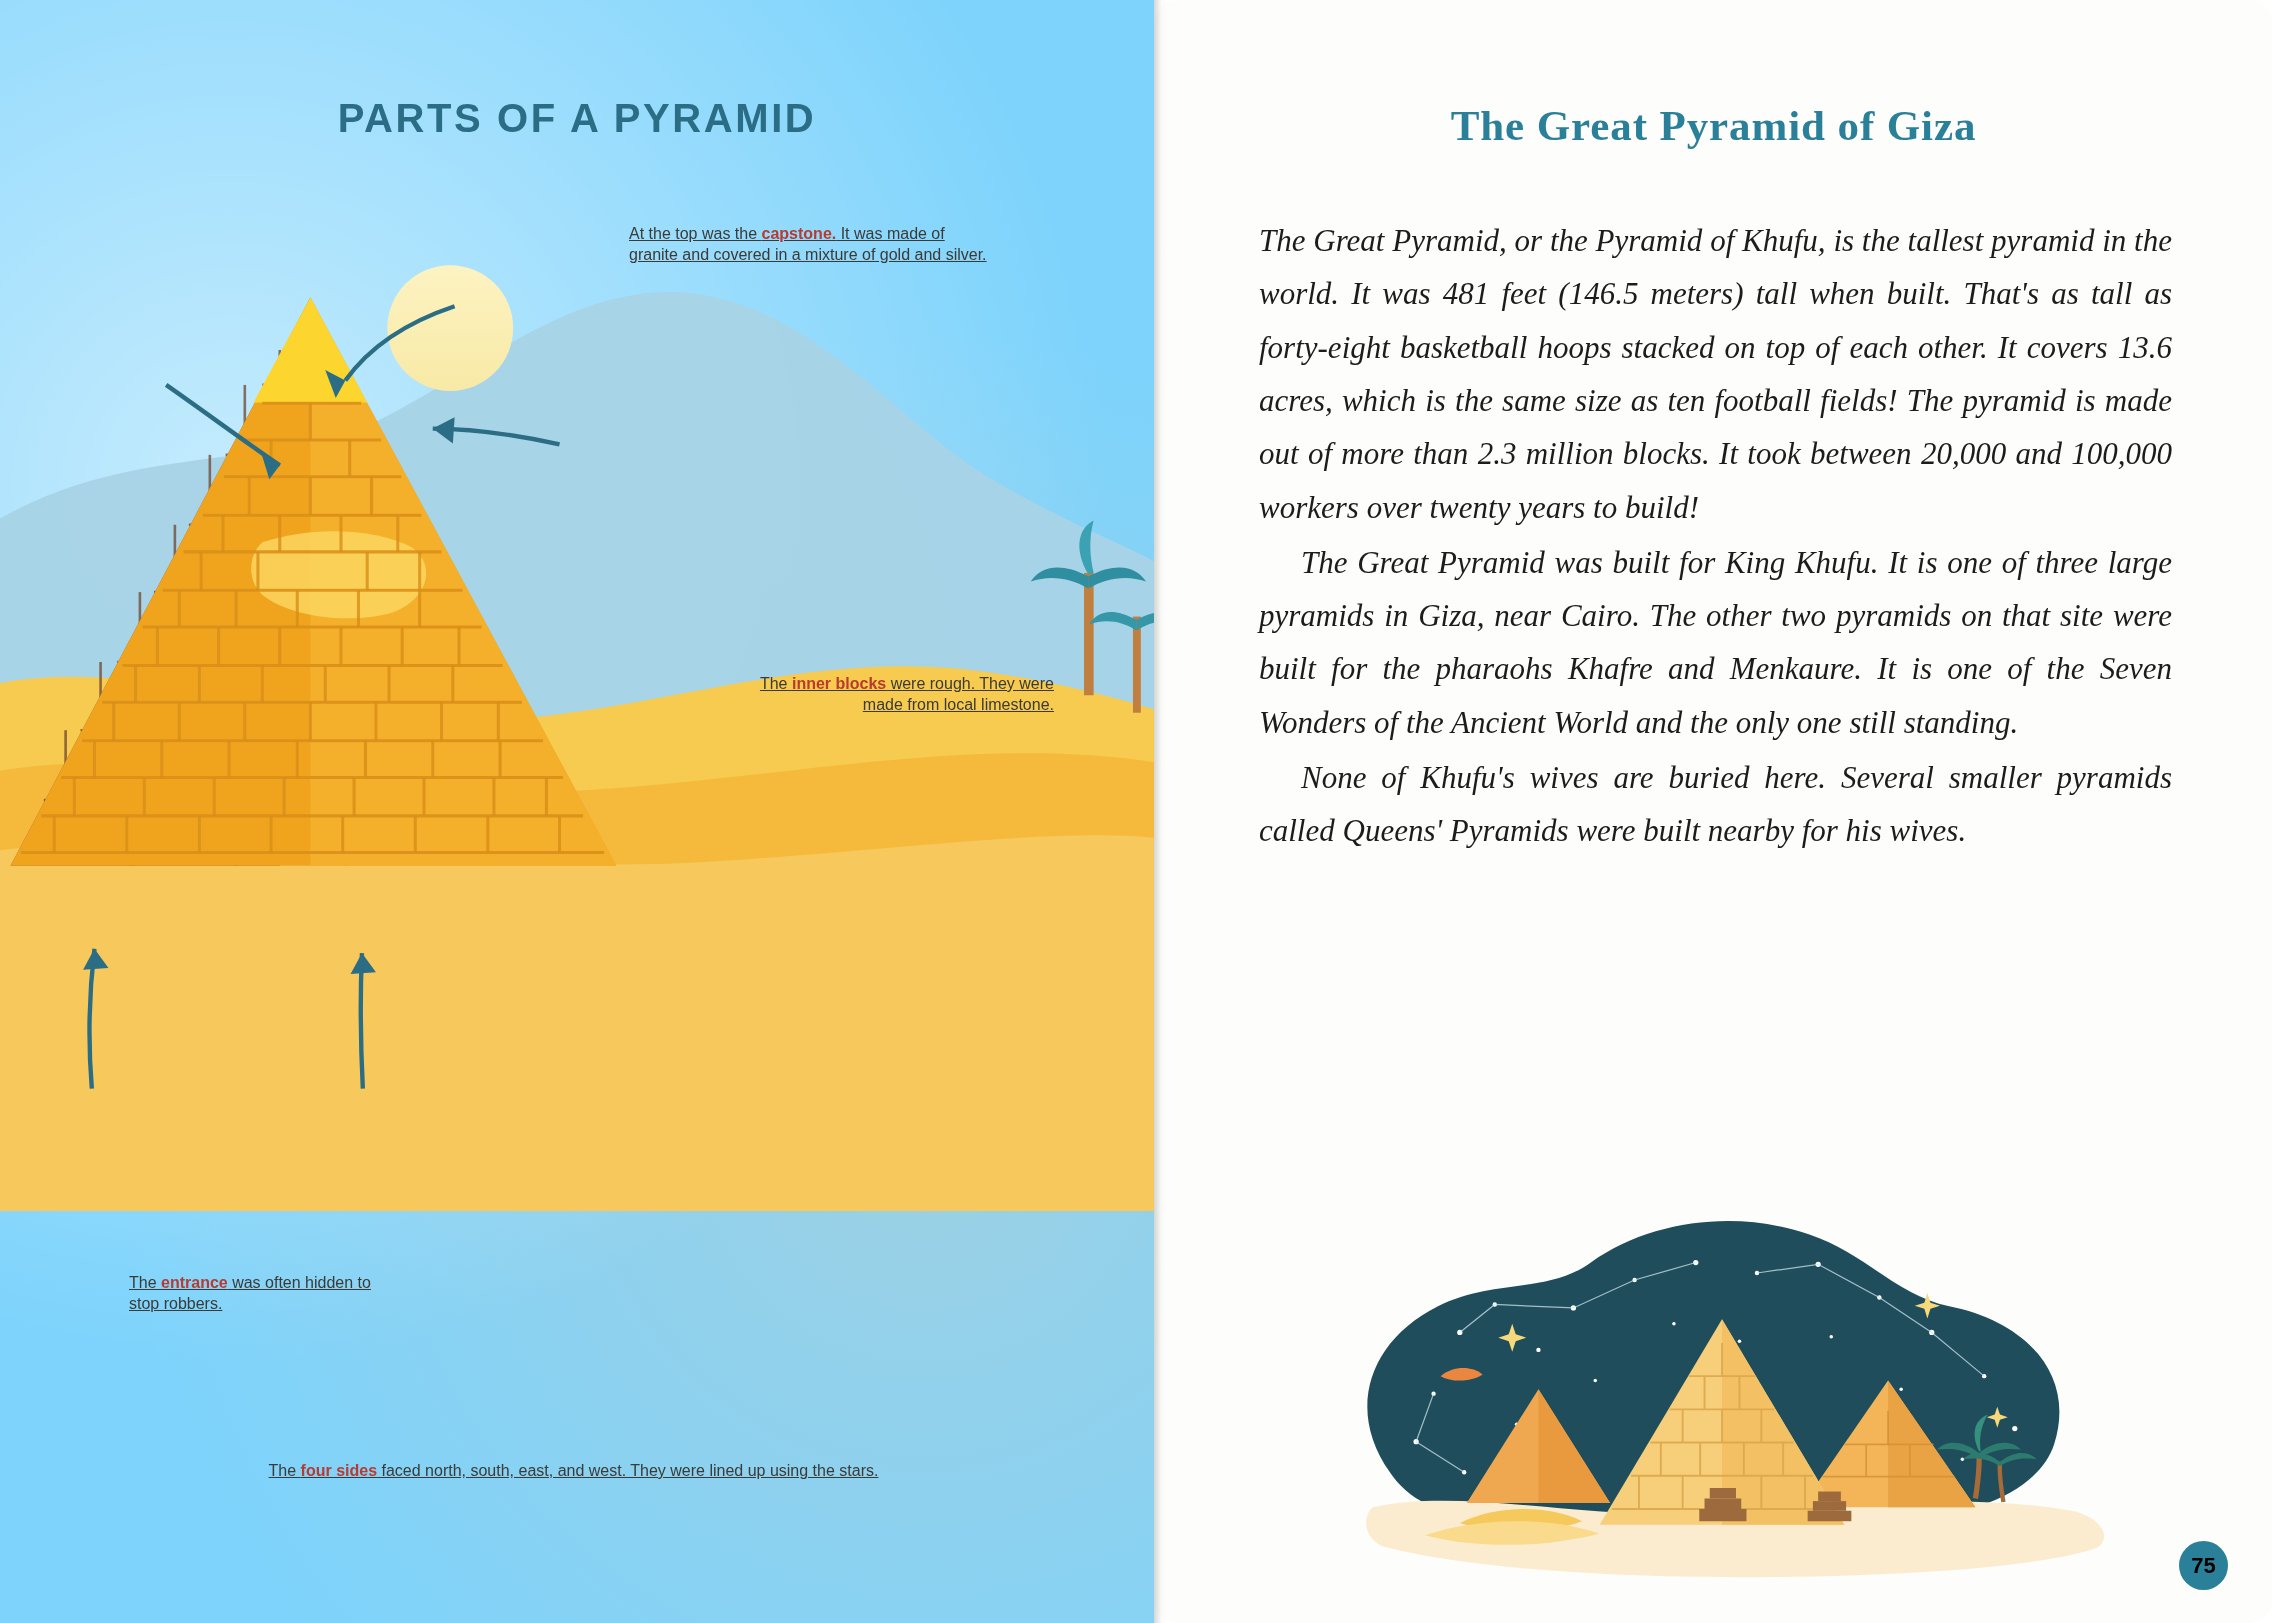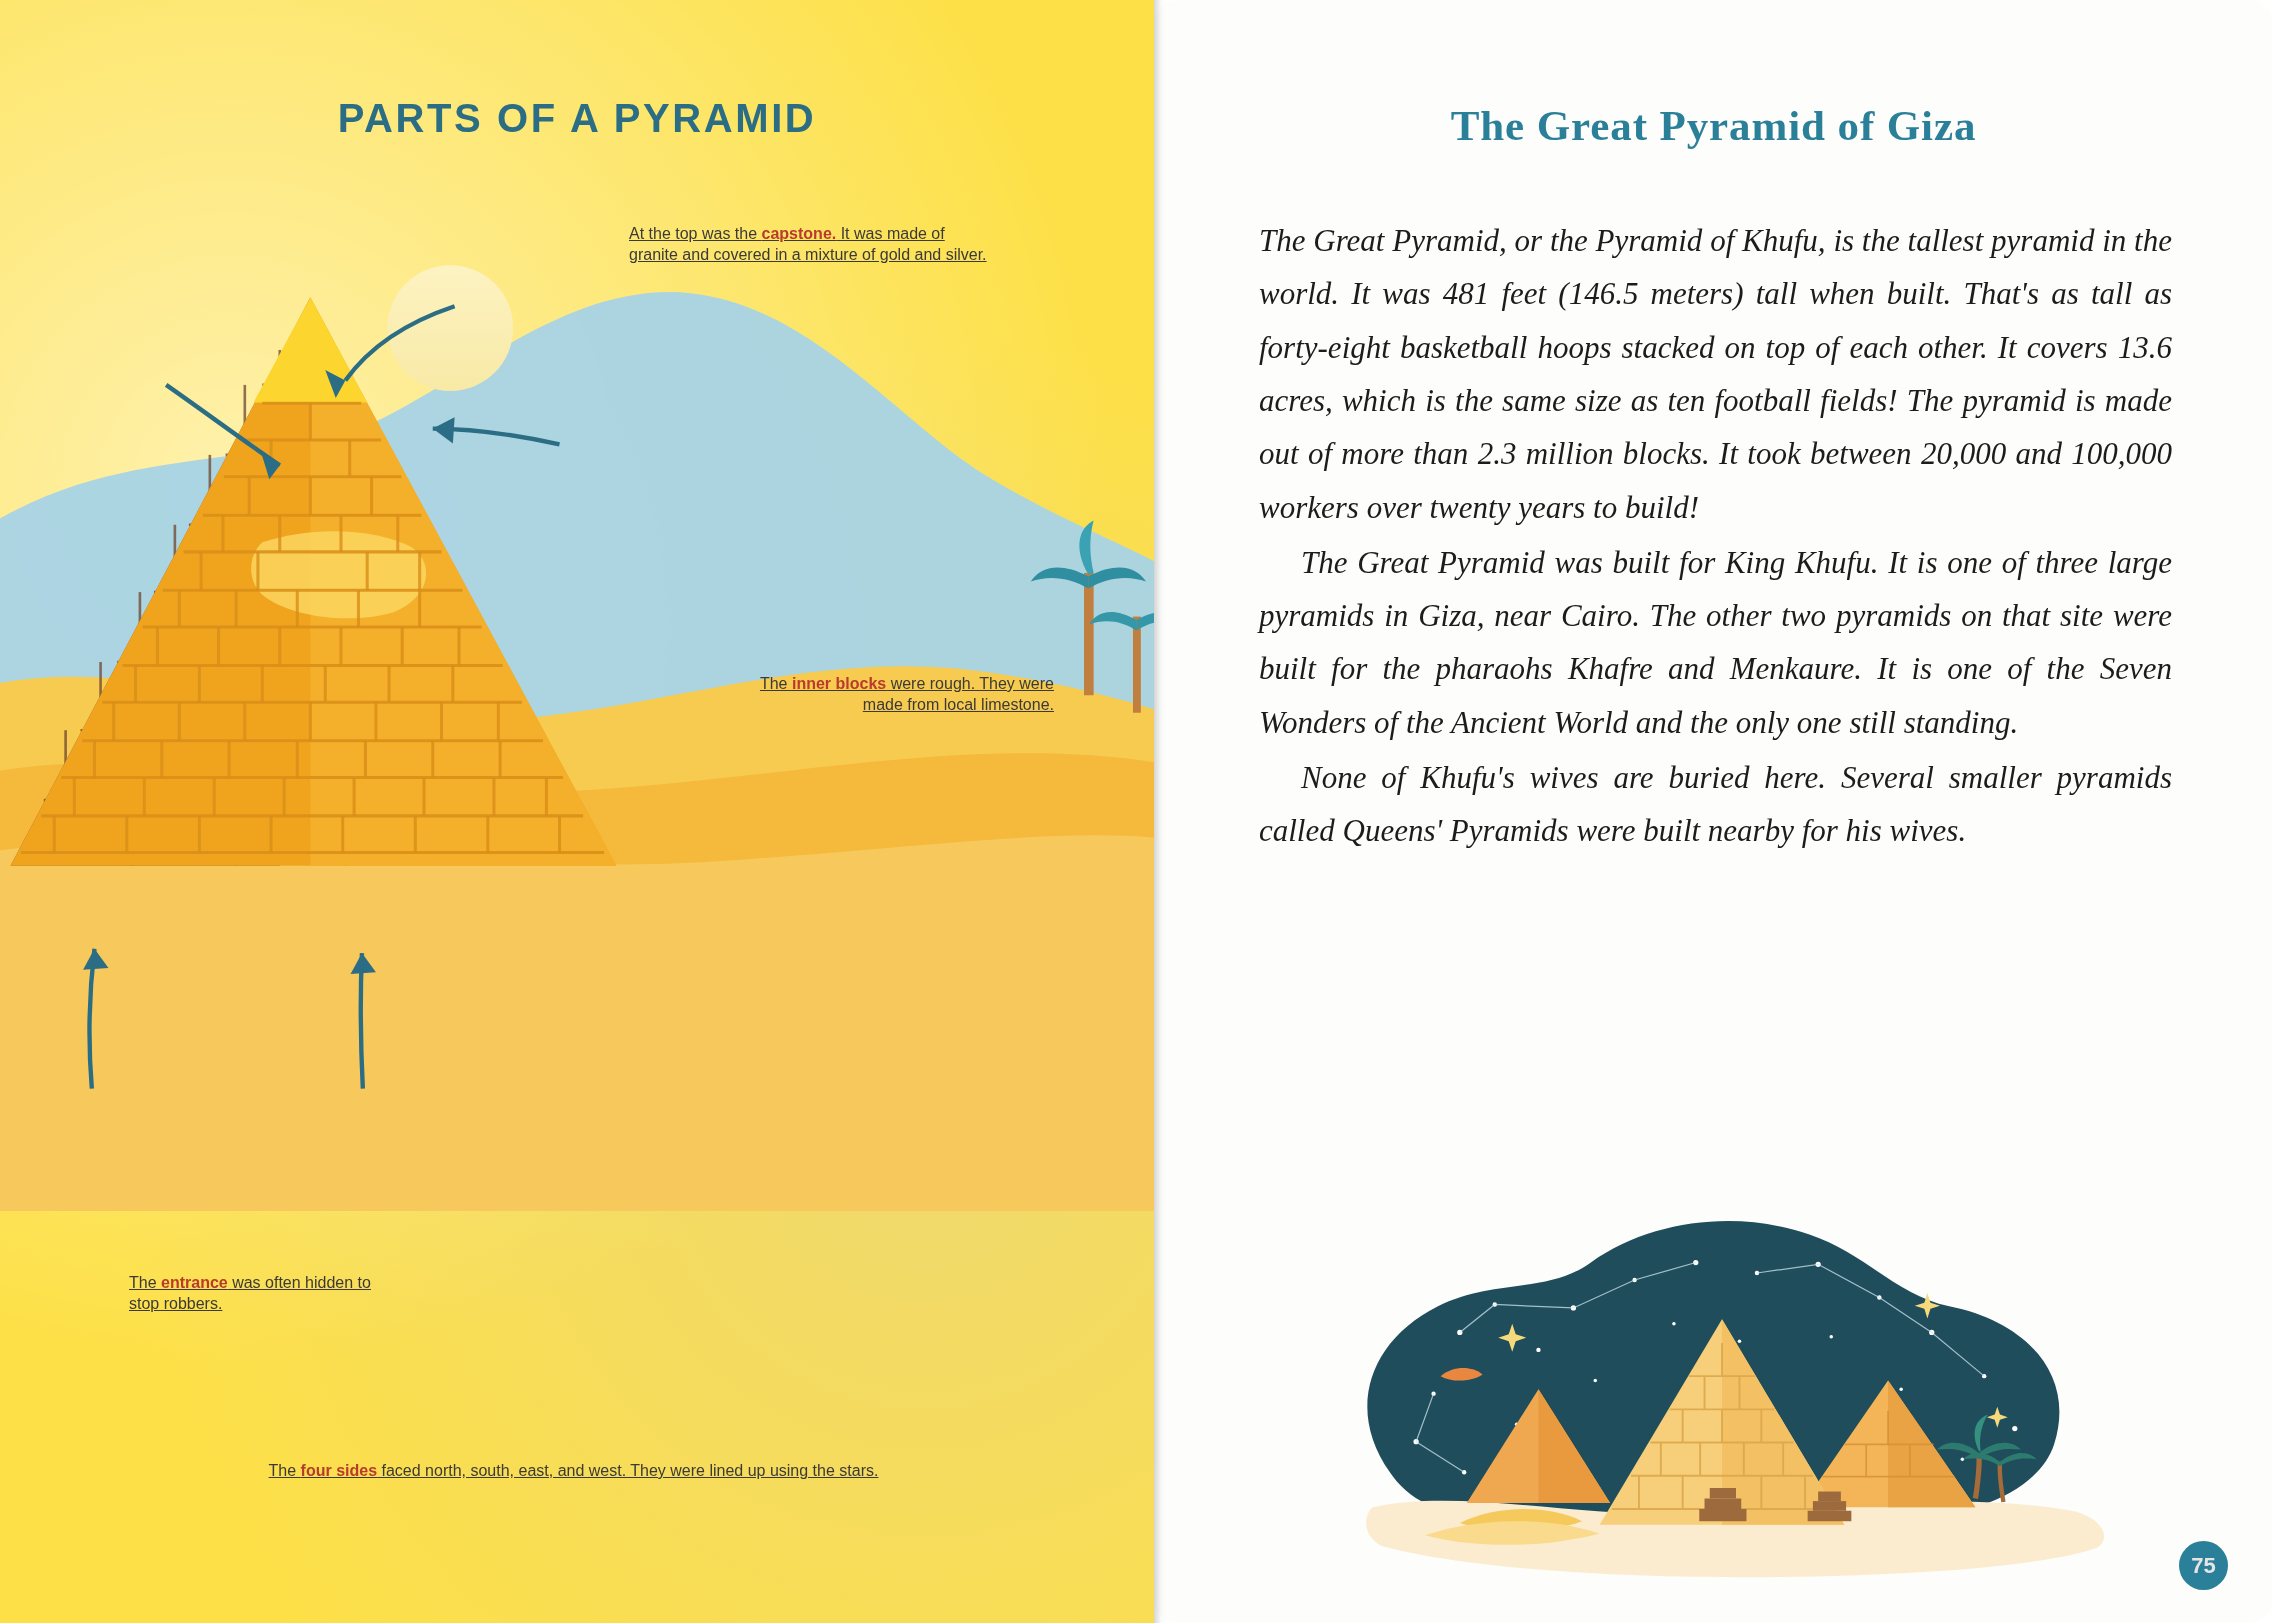--- a/index.html
+++ b/index.html
@@ -18,21 +18,21 @@
     width: 2273px;
     height: 1623px;
     display: flex;
   }
 
   
   .page-left {
     position: relative;
     width: 1154px;
     height: 1623px;
-    background: #fde047;
+    background: #7dd3fc;
     overflow: hidden;
   }
   .page-left::after {
     content: "";
     position: absolute;
     inset: 0;
     background:
       radial-gradient(circle at 20% 30%, rgba(255,255,255,0.55), rgba(255,255,255,0) 60%),
       radial-gradient(circle at 80% 70%, rgba(214,203,182,0.35), rgba(255,255,255,0) 55%);
     pointer-events: none;
@@ -136,21 +136,21 @@
     height: 376px;
   }
   .page-num {
     position: absolute;
     right: 45px;
     bottom: 33px;
     width: 49px;
     height: 49px;
     border-radius: 50%;
     background: #2b8099;
-    color: #e5e5e5;
+    color: #000000;
     font-size: 22px;
     font-weight: bold;
     display: flex;
     align-items: center;
     justify-content: center;
     font-family: "Liberation Sans", sans-serif;
   }
 </style>
 </head>
 <body>

